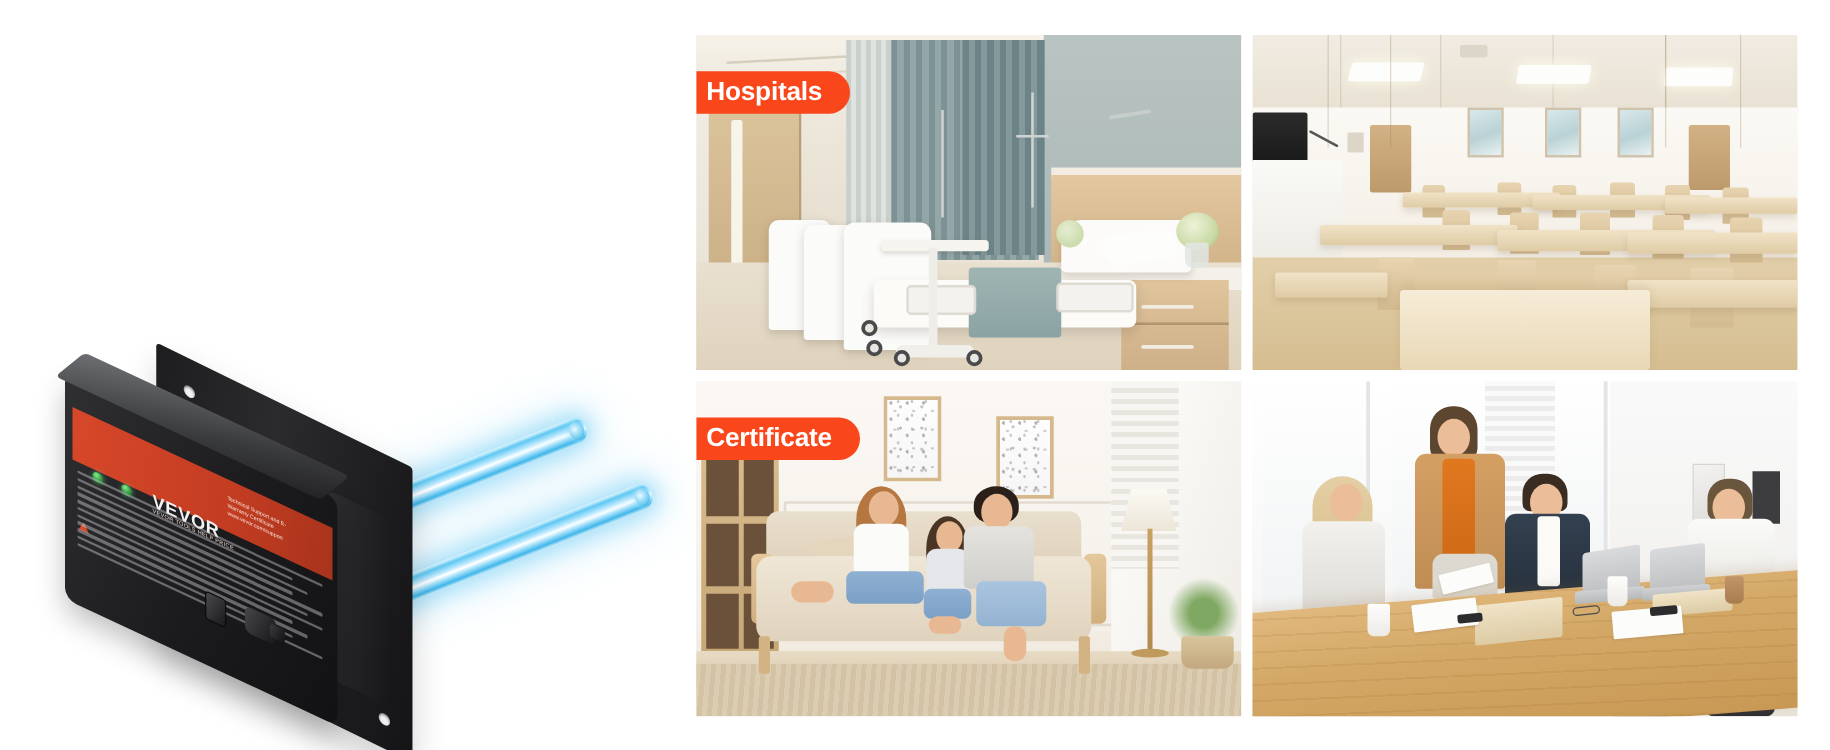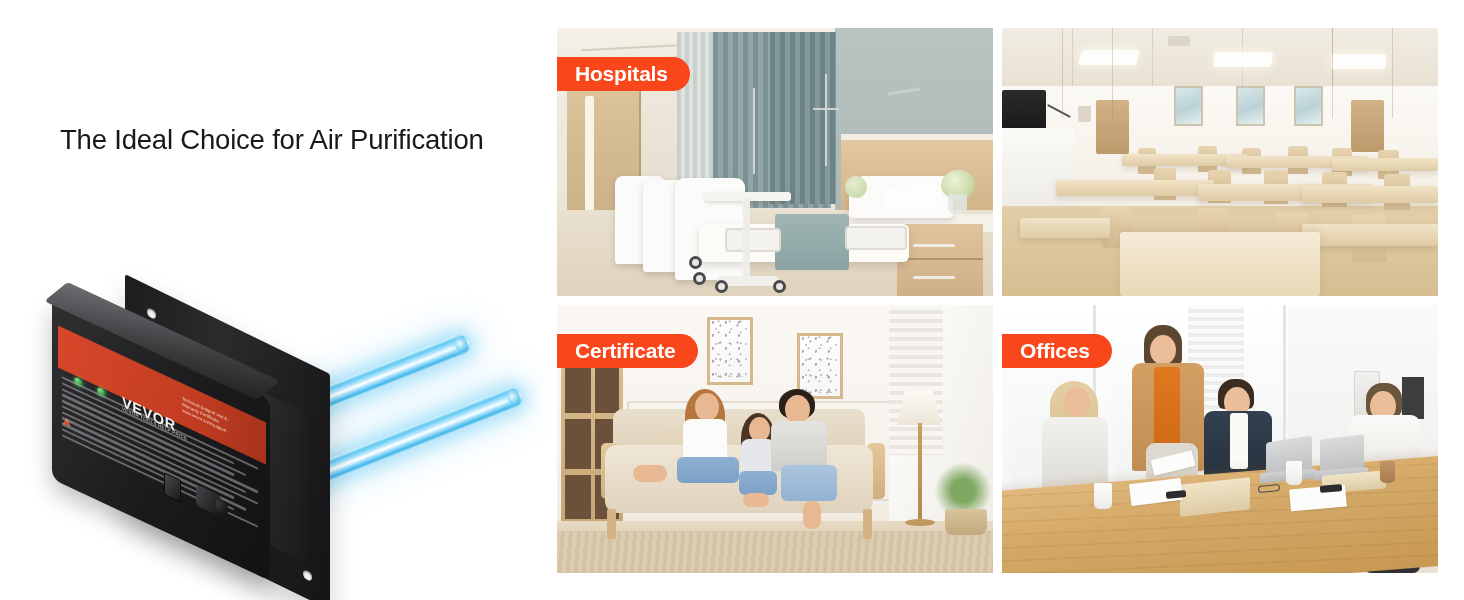--- a/index.html
+++ b/index.html
@@ -176,21 +176,21 @@
     width: 881px; height: 546px;
     display: grid;
     grid-template-columns: 436px 436px;
     grid-template-rows: 268px 268px;
     gap: 9px;
   }
   .panel { position: relative; overflow: hidden; background: #efece6; }
 
   .badge {
     position: absolute; left: 0; top: 29px;
-    height: 34px; padding: 0 22px 0 18px;
+    height: 34px; padding: 0 22px 0 8px;
     display: flex; align-items: center;
     background: #f9461a;
     color: #ffffff;
     font-size: 21px; font-weight: bold; letter-spacing: -0.2px;
     border-top-right-radius: 19px; border-bottom-right-radius: 19px;
     z-index: 5;
     white-space: nowrap;
   }
 
   
@@ -420,21 +420,20 @@
   .o-phone { position: absolute; background: #2c2c2e; border-radius: 2px; }
   .o-glasses { position: absolute; width: 22px; height: 7px; border: 1.6px solid #4b4b4d;
     border-radius: 4px; }
 </style>
 </head>
 <body>
 
 <div class="banner">
 
   <div class="copy">
-    <div class="subhead">The Ideal Choice for Air Purification</div>
   </div>
 
   <div class="product">
     <div class="prod-stage">
 
       <div class="tube tube-a">
         <div class="tube-seam"></div>
         <div class="tube-cap"></div>
       </div>
       <div class="tube tube-b">
@@ -712,17 +711,16 @@
       <div class="o-paper" style="left:150px; top:150px; width:42px; height:16px; transform:rotate(-14deg);"></div>
 
       <div class="o-cup" style="left:92px;  top:178px; width:18px; height:26px;"></div>
       <div class="o-cup" style="left:284px; top:156px; width:16px; height:24px;"></div>
       <div class="o-cup" style="left:378px; top:156px; width:15px; height:22px; background:linear-gradient(180deg,#c29468,#a97c50);"></div>
 
       <div class="o-glasses" style="left:256px; top:180px; transform:rotate(-6deg);"></div>
       <div class="o-phone" style="left:164px; top:186px; width:20px; height:7px; transform:rotate(-6deg);"></div>
       <div class="o-phone" style="left:318px; top:180px; width:22px; height:7px; transform:rotate(-5deg);"></div>
 
-      <div class="badge">Offices</div>
     </div>
 
   </div>
 </div>
 
 </body></html>

